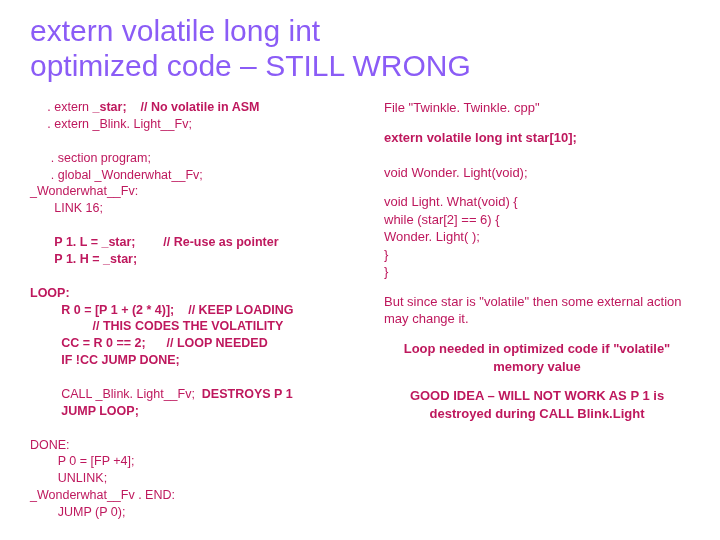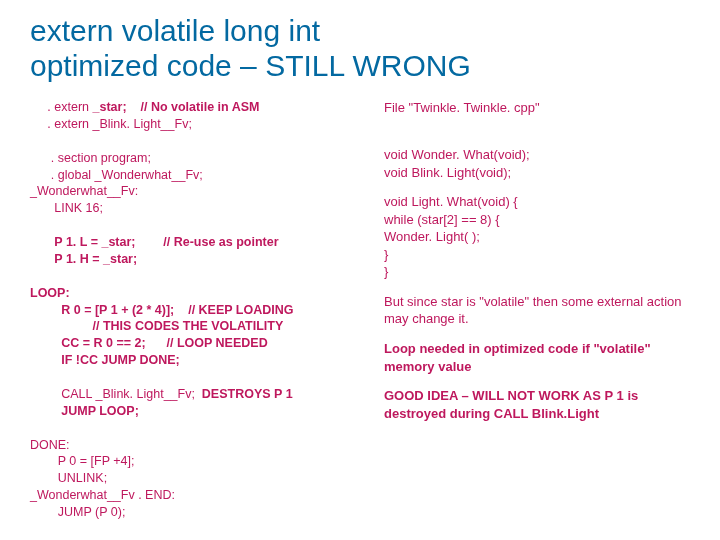--- a/index.html
+++ b/index.html
@@ -13,21 +13,21 @@
   }
   .slide {
     padding: 14px 30px 10px 30px;
     box-sizing: border-box;
     width: 100%;
     height: 100%;
   }
   .title {
     font-size: 30px;
     line-height: 1.15;
-    color: #0369a1;
+    color: #8b5cf6;
     margin-bottom: 16px;
   }
   .columns {
     display: flex;
     gap: 24px;
   }
   .col {
     font-size: 12.5px;
     line-height: 1.35;
     color: #be185d;
@@ -78,35 +78,35 @@
 <span>DONE:</span>
 <span>        P 0 = [FP +4];</span>
 <span>        UNLINK;</span>
 <span>_Wonderwhat__Fv . END:</span>
 <span>        JUMP (P 0);</span></div>
 
     <div class="col col-right">
       <p>File "Twinkle. Twinkle. cpp"</p>
 
       <p>
+        <span class="bold">extern volatile long int star[10];</span><br>
         <br>
-        <span>void Wonder. What(void);</span><br>
-        <span>void Blink. Light(void);</span>
+        <span>void Wonder. Light(void);</span>
       </p>
 
       <p>
         <span>void Light. What(void) {</span><br>
-        <span>   while (star[2] == 8) {</span><br>
+        <span>   while (star[2] == 6) {</span><br>
         <span>      Wonder. Light( );</span><br>
         <span>   }</span><br>
         <span>}</span>
       </p>
 
 
       <p>But since star is "volatile" then some external action  may change it.</p>
 
-      <p class="bold" style="text-align:left;">Loop needed in optimized code if "volatile" memory value</p>
+      <p class="bold" style="text-align:center;">Loop needed in optimized code if "volatile" memory value</p>
 
-      <p class="bold" style="">GOOD IDEA – WILL NOT WORK AS P 1 is destroyed during CALL Blink.Light</p>
+      <p class="bold" style="text-align:center;">GOOD IDEA – WILL NOT WORK AS P 1 is destroyed during CALL Blink.Light</p>
     </div>
 
   </div>
 </div>
 
 </body></html>

